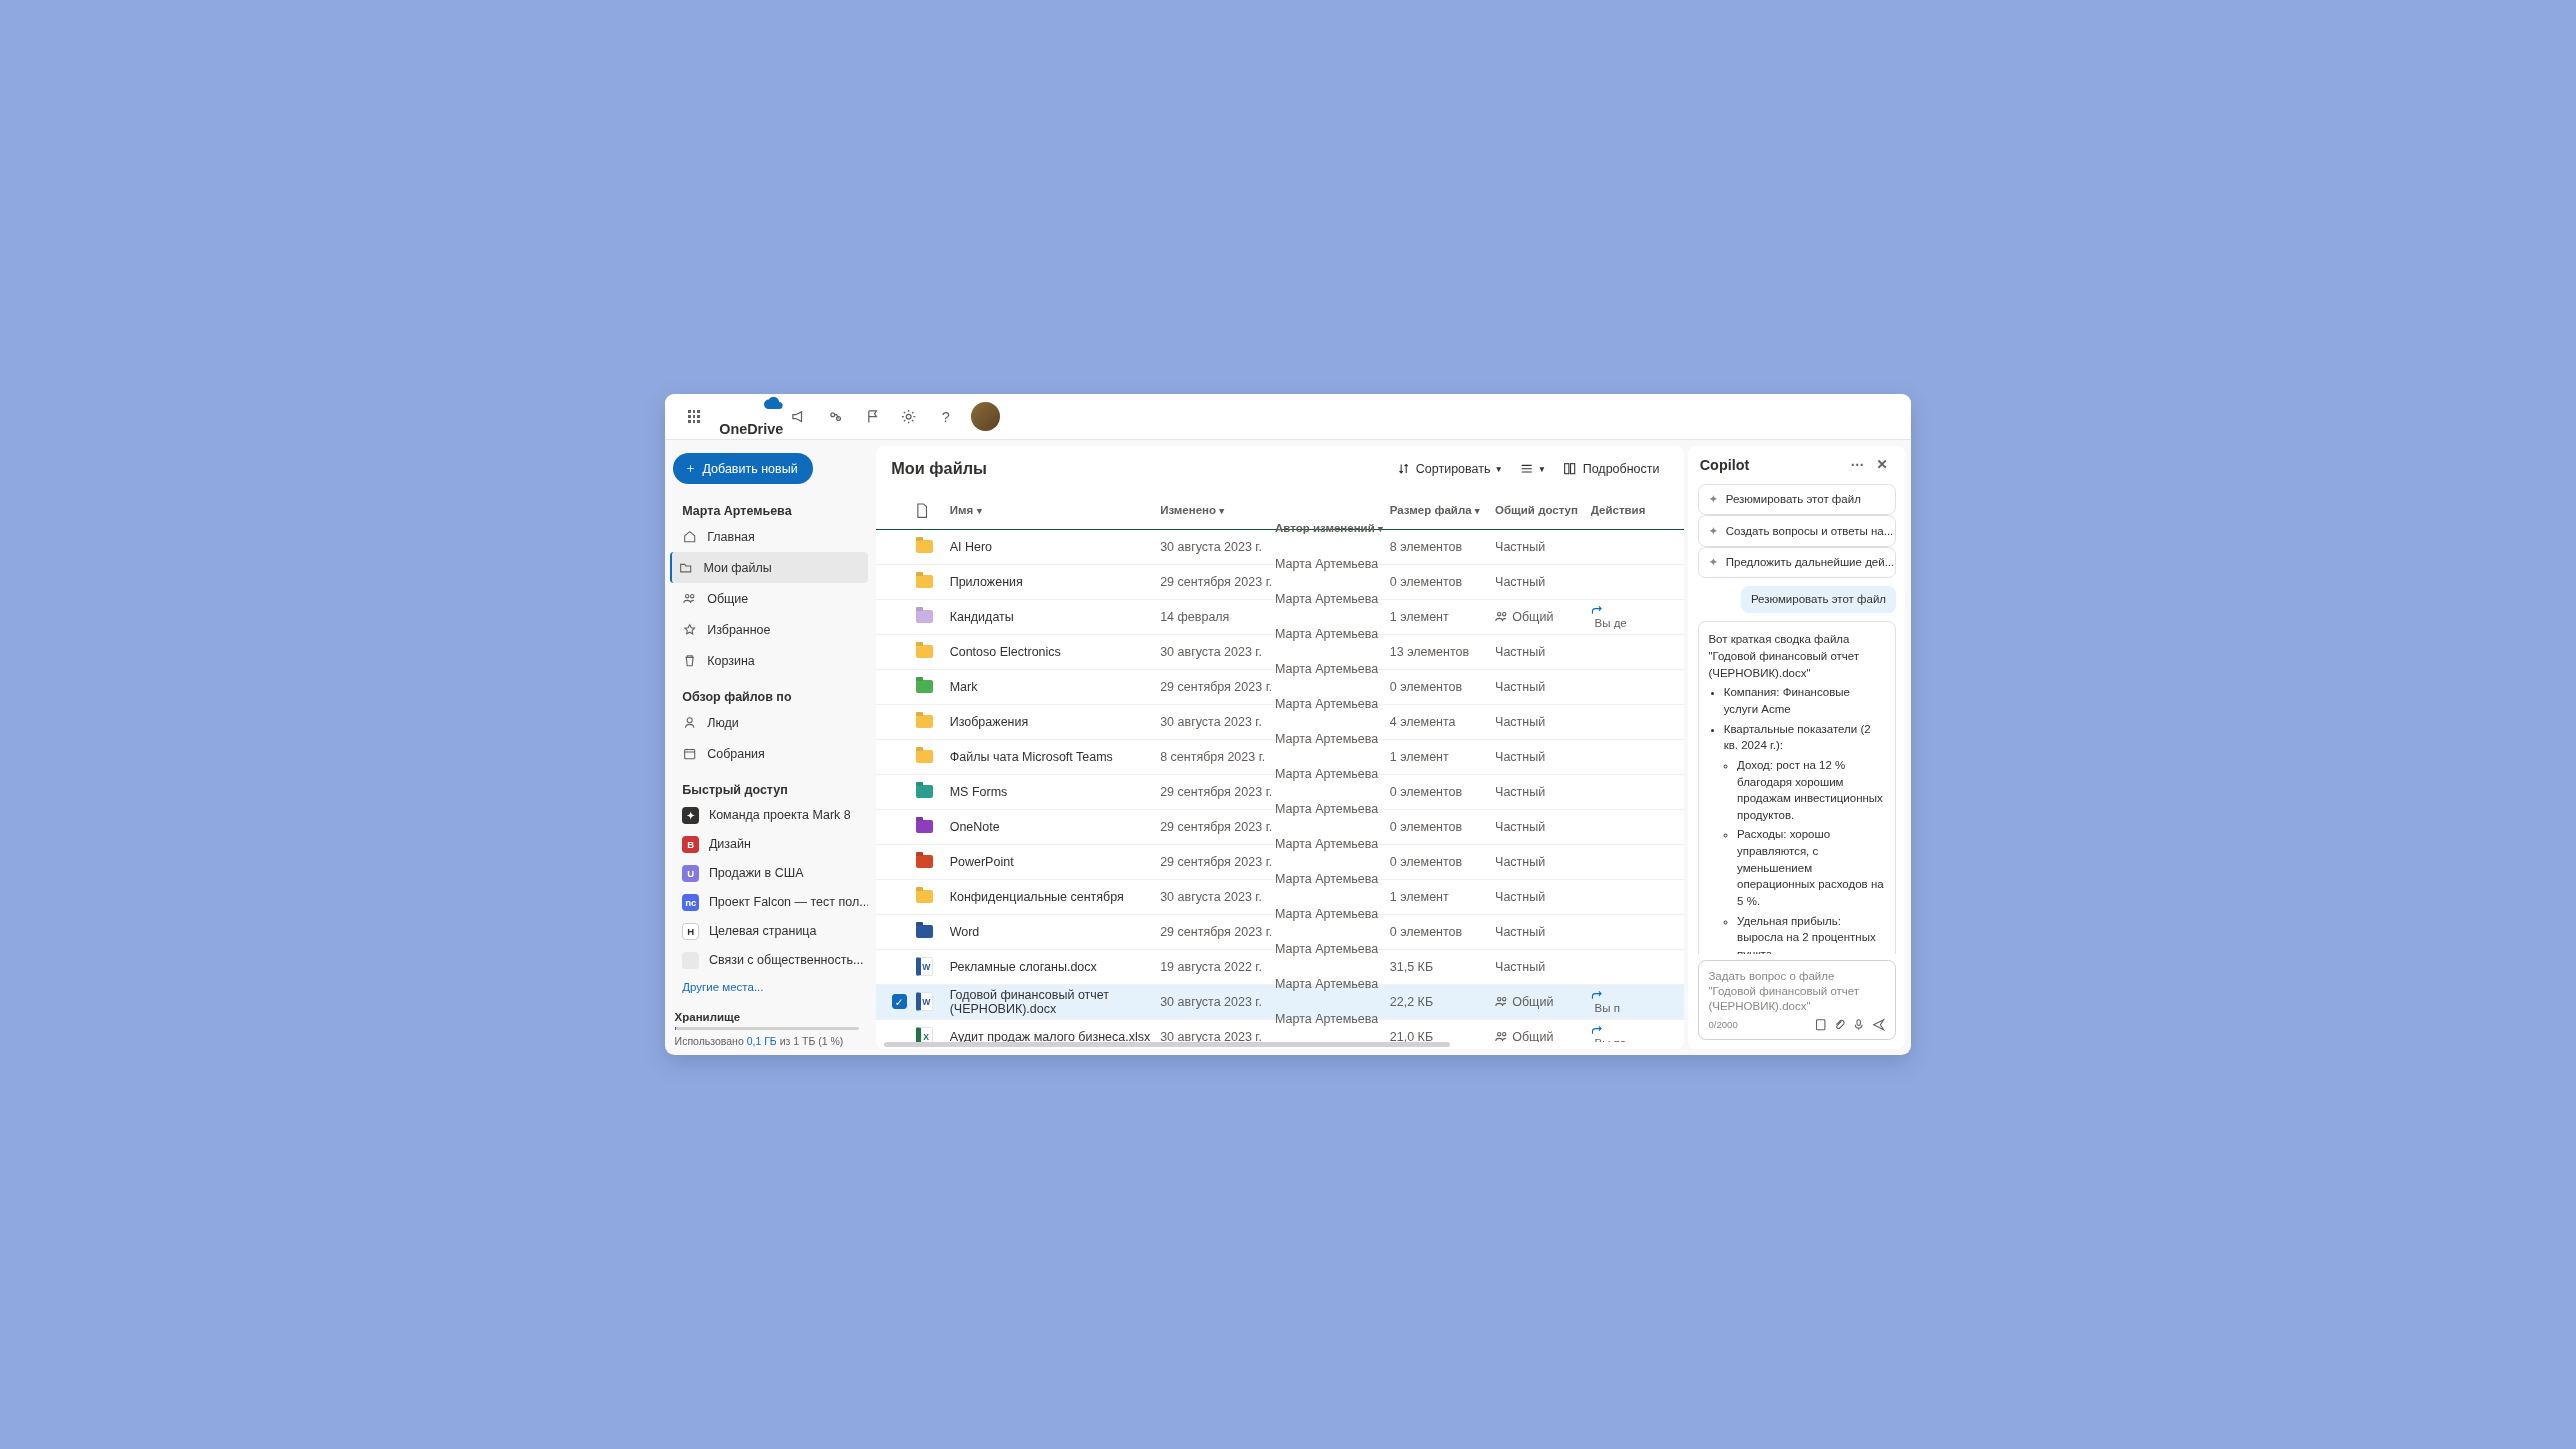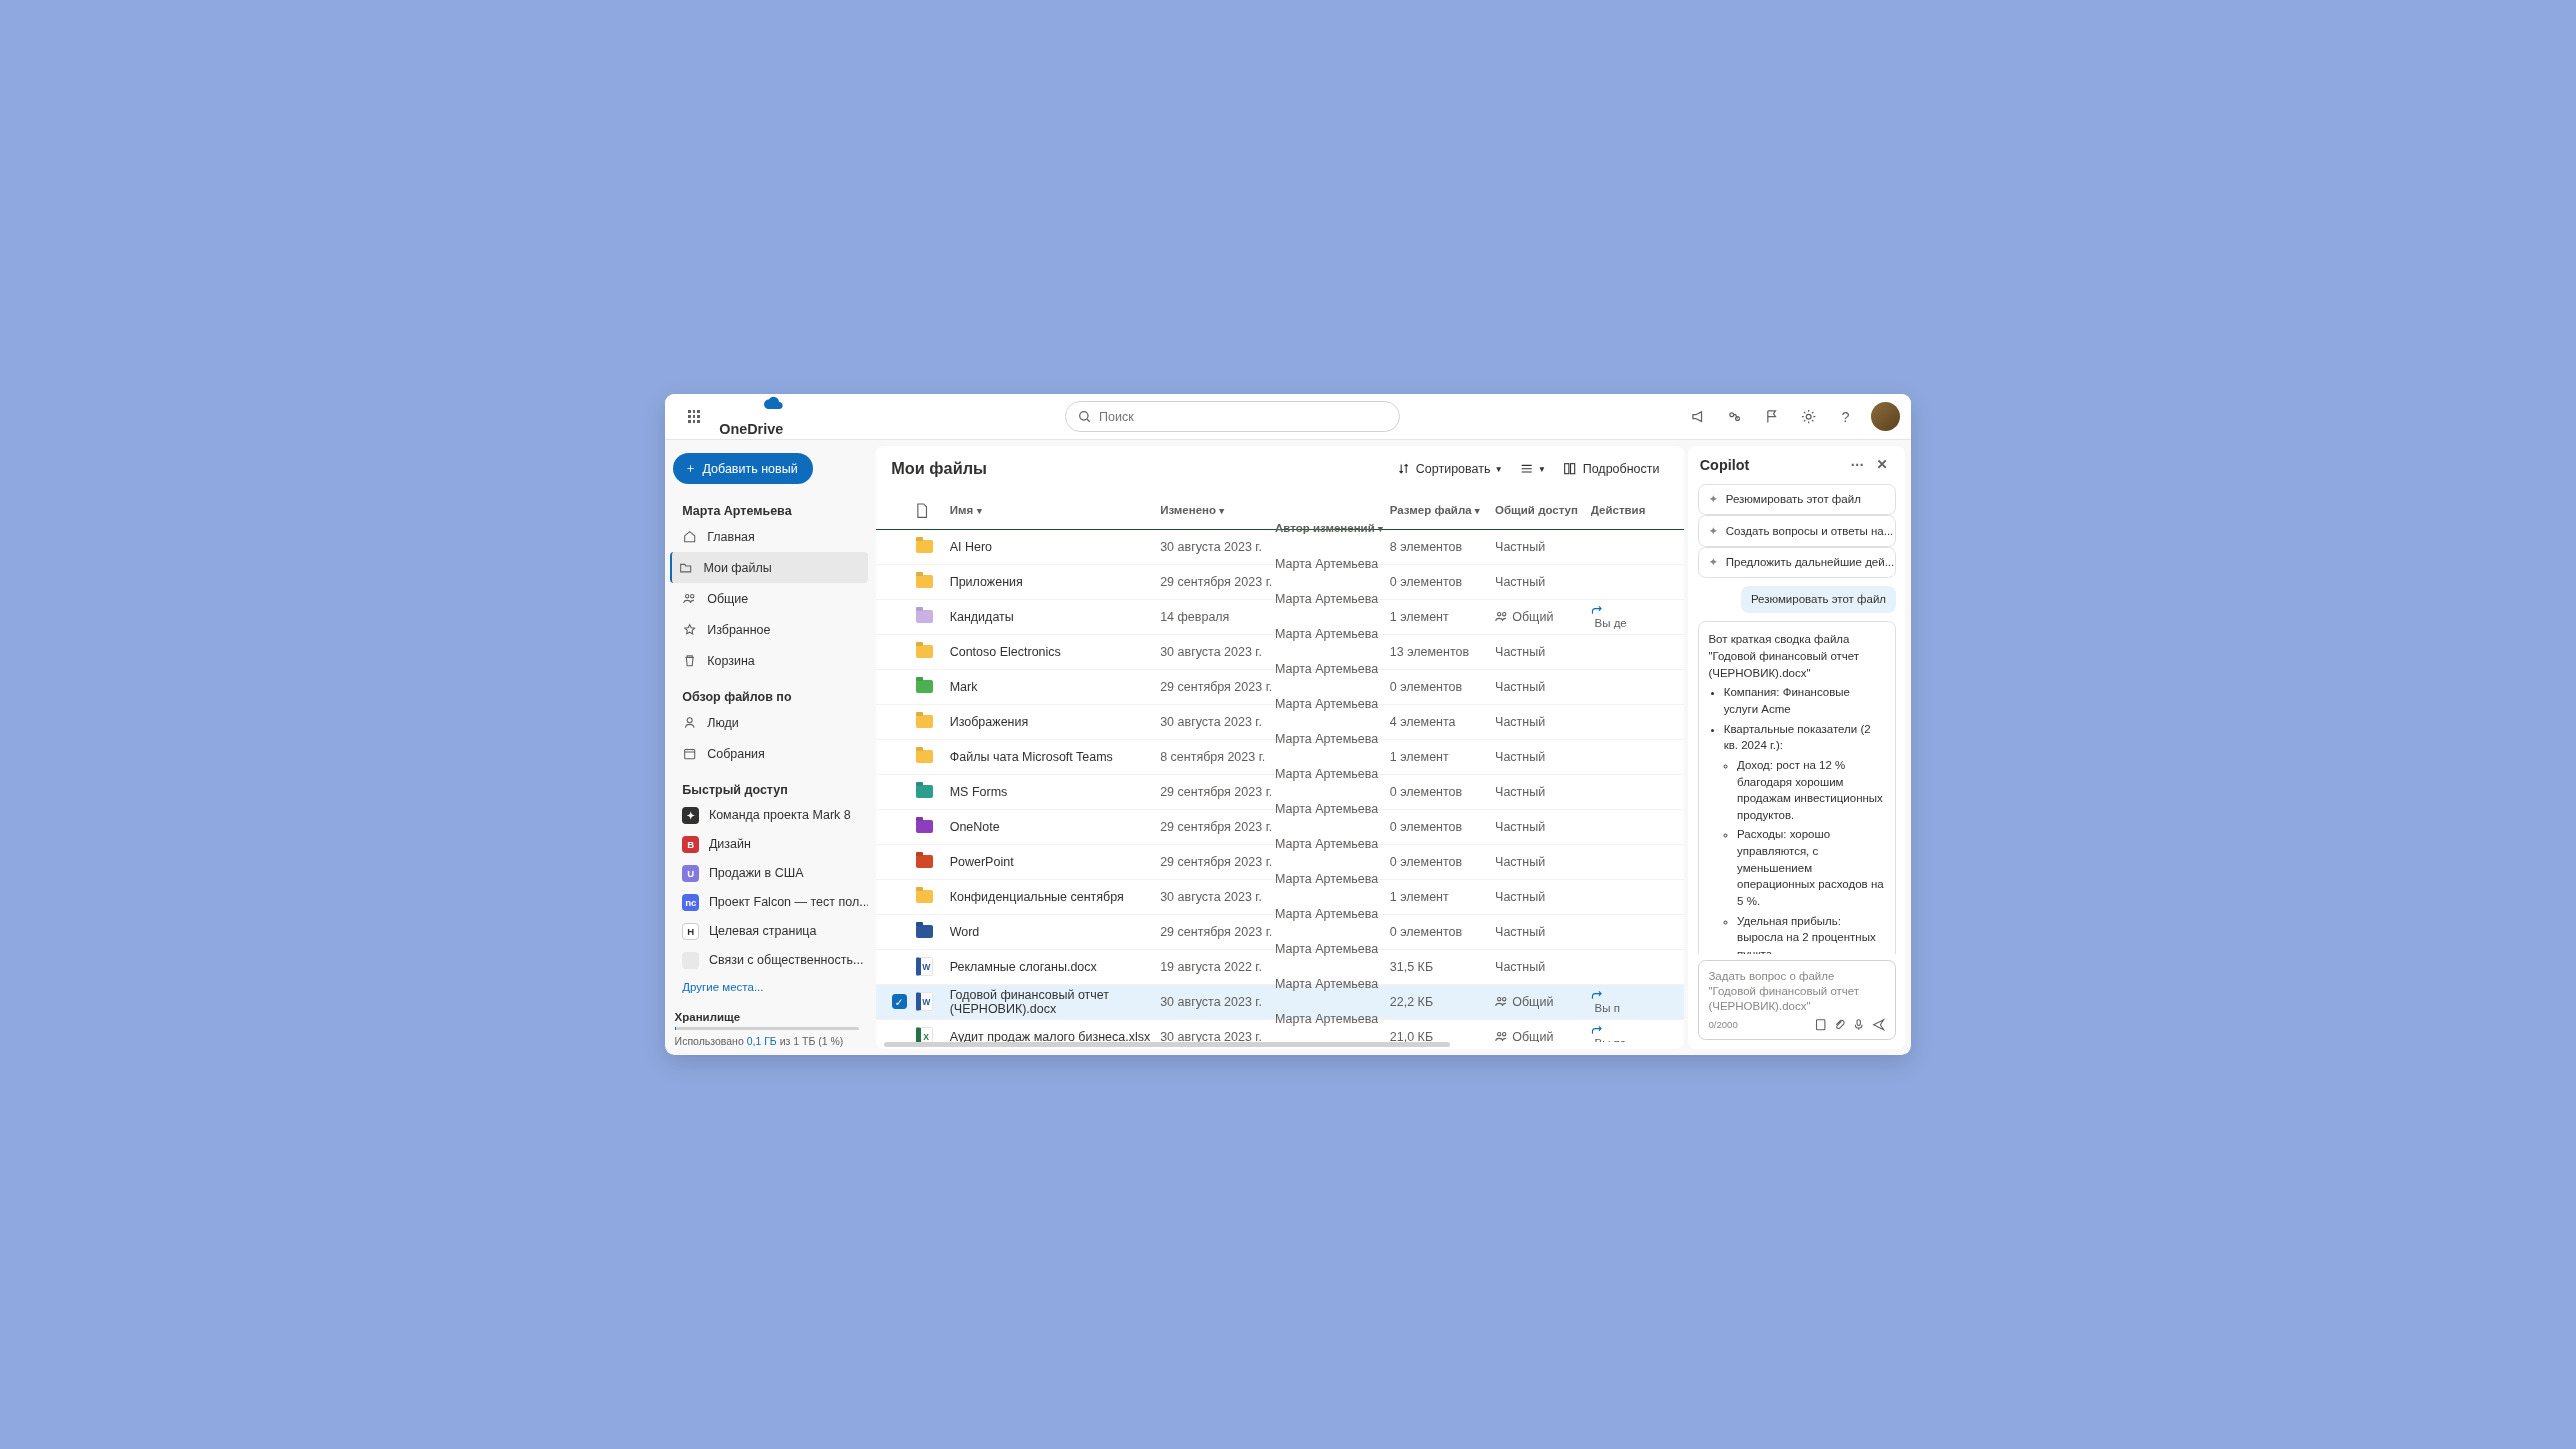--- a/index.html
+++ b/index.html
@@ -95,31 +95,20 @@
         </div>
     </div>
     <div class="brand">
       <span class="cloud-icon">
         <svg width="19" height="13.4" viewBox="0 0 24 16">
             <path fill="#0f6cbd" d="M19 16H6a6 6 0 0 1 0-12 7 7 0 0 1 13 3 4.5 4.5 0 0 1 0 9z"></path>
           </svg>
       </span>
       <span>OneDrive</span>
     </div>
-    <div class="search-wrap">
-      <div class="search">
-        <span>
-          <svg width="13.4" height="13.4" viewBox="0 0 16 16" fill="none" stroke="#616161" stroke-width="1.5">
-              <circle cx="7" cy="7" r="5"></circle>
-              <line x1="11" y1="11" x2="14" y2="14"></line>
-            </svg>
-        </span>
-        <input placeholder="Поиск" style="">
-      </div>
-    </div>
     <div class="topbar-right">
       <div class="top-icon">
           <svg width="15.3" height="15.3" viewBox="0 0 16 16" fill="none" stroke="currentColor" stroke-width="1.3">
             <path d="M2 6v4h3l6 3V3L5 6H2z"></path>
           </svg>
         </div>
       <div class="top-icon">
           <svg width="15.3" height="15.3" viewBox="0 0 16 16" fill="none" stroke="currentColor" stroke-width="1.3">
             <circle cx="5" cy="6" r="2"></circle>
             <circle cx="11" cy="10" r="2"></circle>

